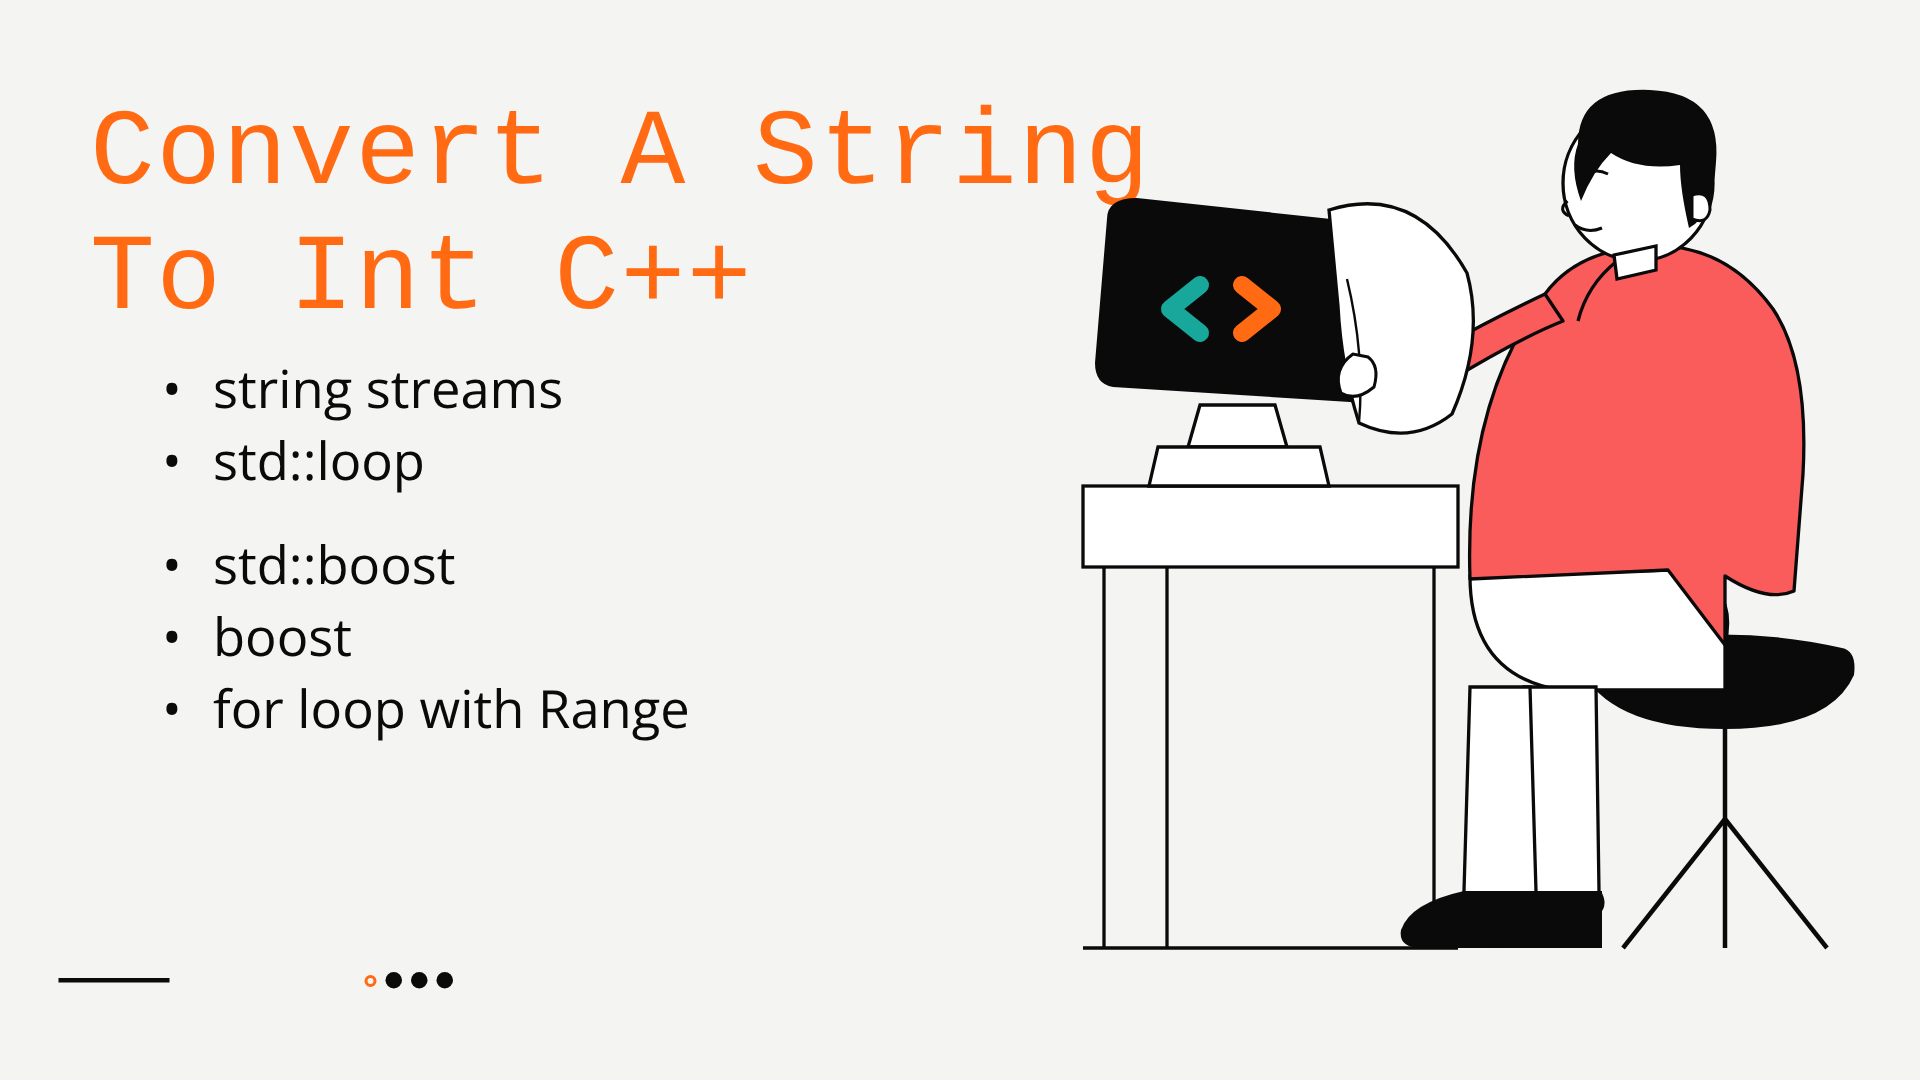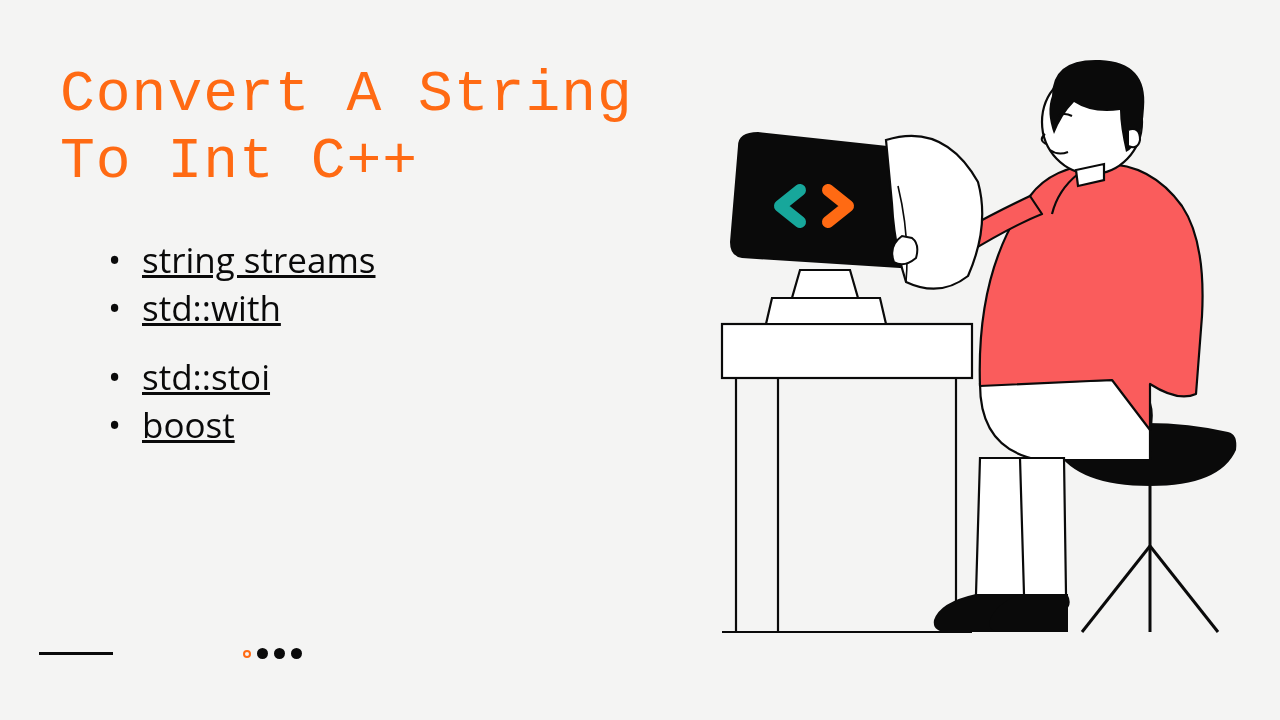--- a/index.html
+++ b/index.html
@@ -9,33 +9,32 @@
     position: relative;
     font-family: "Open Sans", "Segoe UI", sans-serif;
     color: #0a0a0a;
   }
   .title {
     position: absolute;
     left: 60px;
     top: 62px;
     font-family: "Courier New", ui-monospace, monospace;
     font-weight: 500;
-    font-size: 58px;
+    font-size: 72px;
     line-height: 1.15;
     color: #ff6a13;
     white-space: pre;
     letter-spacing: 1px;
   }
   .list {
     position: absolute;
     left: 108px;
     top: 236px;
     font-size: 35px;
     line-height: 1.38;
-    text-decoration: underline;
   }
   .list ul { list-style: none; }
   .list li::before {
     content: "•";
     display: inline-block;
     width: 34px;
     font-size: 35px;
     vertical-align: 0px;
   }
   .divider-line {
@@ -73,25 +72,26 @@
 </style>
 </head>
 <body>
 
 <div class="title"><span>Convert A String</span>
 <span>To Int C++</span></div>
 
 <div class="list">
   <ul>
     <li><span>string streams</span></li>
-    <li><span>std::with</span></li>
+    <li><span>std::loop</span></li>
   </ul>
   <ul style="margin-top:20px">
-    <li><span>std::stoi</span></li>
+    <li><span>std::boost</span></li>
     <li><span>boost</span></li>
+    <li><span>for loop with Range</span></li>
   </ul>
 </div>
 
 <div class="divider-line"></div>
 
 <div class="dots">
   <span class="dot-ring"></span>
   <span class="dot"></span>
   <span class="dot"></span>
   <span class="dot"></span>

